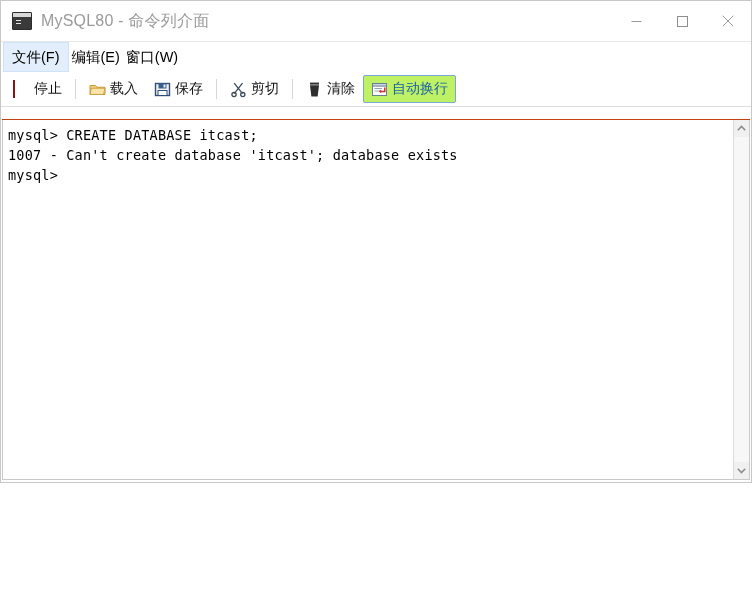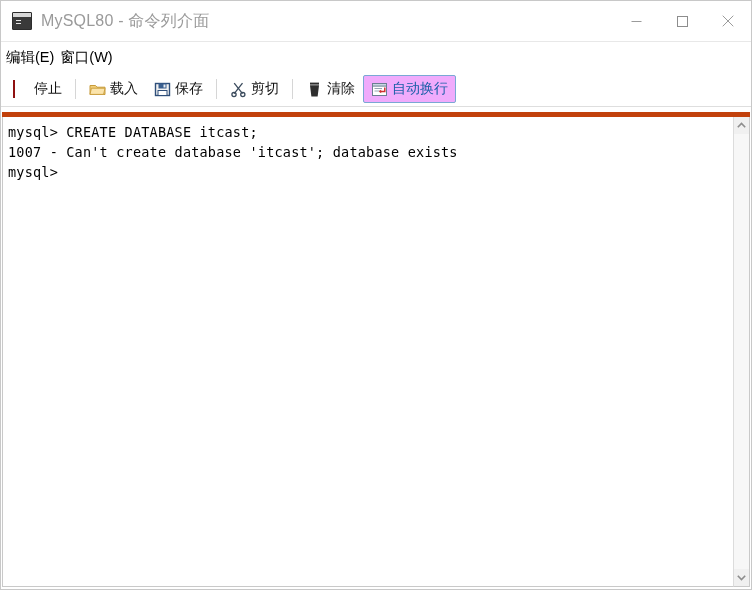--- a/index.html
+++ b/index.html
@@ -11,21 +11,21 @@
     width: 752px;
     height: 590px;
     font-family: "Liberation Sans", "DejaVu Sans", sans-serif;
     overflow: hidden;
   }
 
   
   .window {
     position: relative;
     width: 752px;
-    height: 590px;
+    height: 483px;
     box-sizing: border-box;
     background: #ffffff;
     border: 1px solid #c8c8c8;
     display: flex;
     flex-direction: column;
   }
 
   
   .titlebar {
     height: 40px;
@@ -135,21 +135,21 @@
     border: 1px solid transparent;
     background: transparent;
     font-size: 14px;
     color: #111111;
     white-space: nowrap;
     cursor: default;
     border-radius: 2px;
     font-family: "Liberation Sans", "DejaVu Sans", sans-serif;
   }
   .tb-btn.toggled {
-    background: #f0abfc;
+    background: #bef264;
     border: 1px solid #7aa8d4;
     color: #1a5fa8;
   }
   .tb-sep {
     width: 1px;
     height: 20px;
     background: #d6d6d6;
     margin: 0 5px;
     flex: 0 0 auto;
   }
@@ -170,22 +170,22 @@
     border: 1px solid #8f1010;
     box-sizing: border-box;
   }
 
   
   .content {
     flex: 1 1 auto;
     display: flex;
     min-height: 0;
     background: #4d7c0f;
-    border-top: 5px solid #c2410c;
-    margin: 5px 1px 2px 1px;
+    border-top: 1px solid #c2410c;
+    margin: 12px 1px 2px 1px;
     box-sizing: border-box;
     position: relative;
   }
   .term {
     flex: 1 1 auto;
     overflow: hidden;
     padding: 5px 0 0 5px;
     border-left: 1px solid #c9c9c9;
     border-bottom: 1px solid #c9c9c9;
     box-sizing: border-box;
@@ -259,20 +259,21 @@
       <button class="win-btn">
         <svg width="12" height="12" viewBox="0 0 12 12">
           <line x1="0.7" y1="0.7" x2="11.3" y2="11.3" stroke="#9b9b9b" stroke-width="1"></line>
           <line x1="11.3" y1="0.7" x2="0.7" y2="11.3" stroke="#9b9b9b" stroke-width="1"></line>
         </svg>
       </button>
     </div>
   </div>
 
   <div class="menubar">
+    <div class="menu-item active">文件(F)</div>
     <div class="menu-item">编辑(E)</div>
     <div class="menu-item">窗口(W)</div>
   </div>
 
   <div class="toolbar">
 
     <div class="tb-btn">
       <span class="tb-ico">
         <span class="ico-stop"></span>
       </span>

